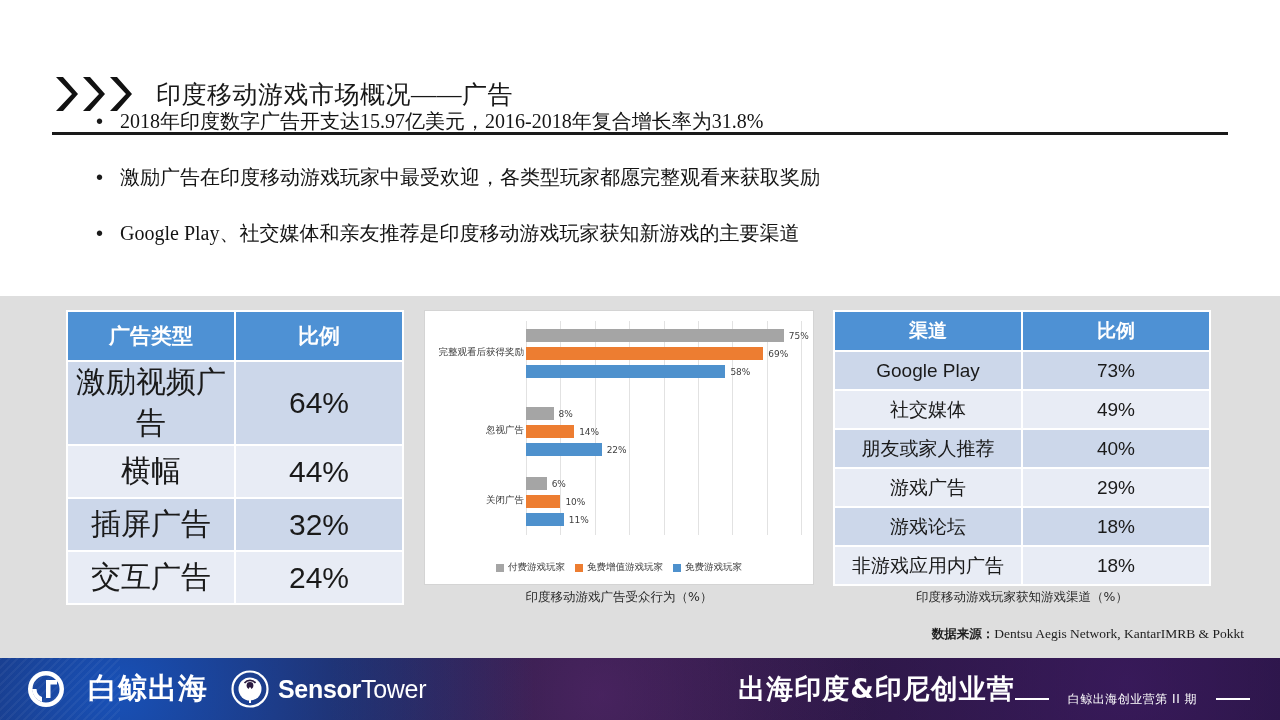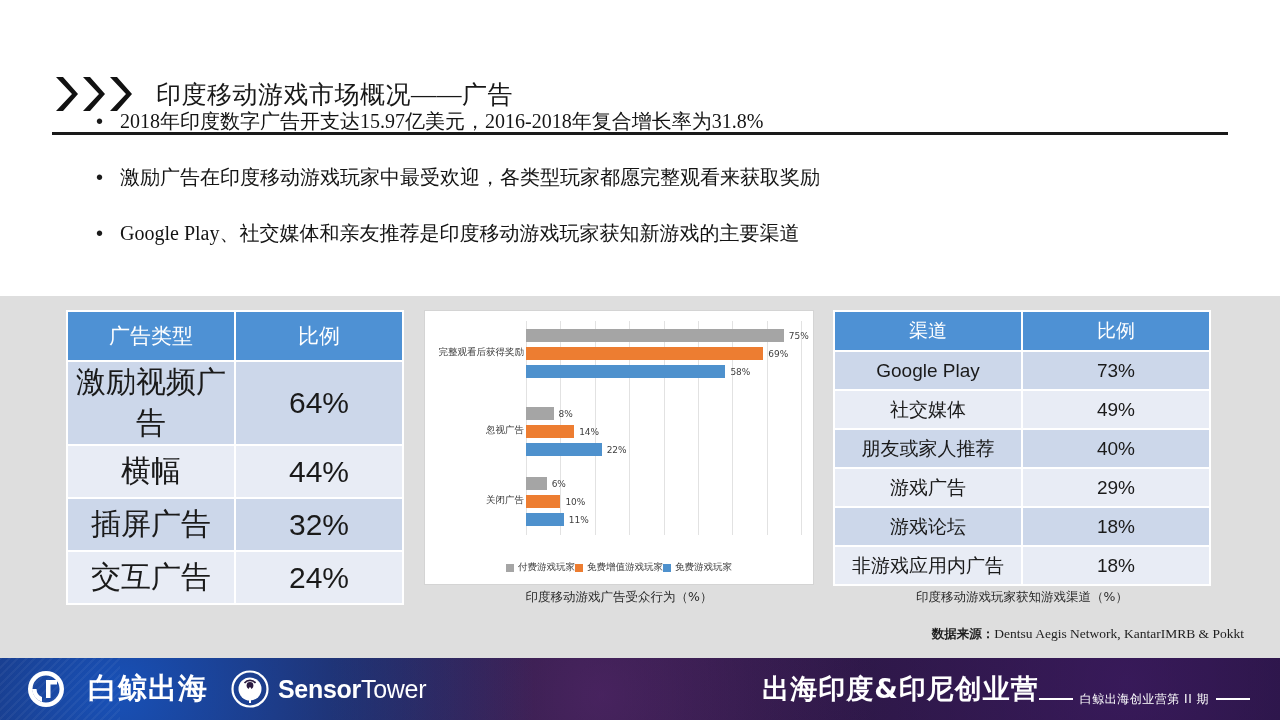--- a/index.html
+++ b/index.html
@@ -53,21 +53,21 @@
   
   .panels { position:absolute; left:0; top:306px; width:100%; height:300px; }
 
   
   .tbl {
     position:absolute; background:#ffffff;
     border-collapse:separate;
   }
   .tbl table { width:100%; border-collapse:collapse; table-layout:fixed; }
   .tbl th {
-    background:#4e91d4; color:#ffffff; font-weight:normal;
+    background:#4e91d4; color:#ffffff; font-weight:bold;
     font-size:21px; text-align:center; border:2px solid #ffffff;
   }
   .tbl td {
     text-align:center; color:#1a1a1a; border:2px solid #ffffff;
   }
   .tbl tr.odd td { background:#ccd7ea; }
   .tbl tr.even td { background:#e8ecf5; }
 
   
   #tbl-ad-types { left:66px; top:4px; width:338px; }
@@ -108,21 +108,21 @@
   .bar {
     position:absolute; left:0; top:0; height:100%;
   }
   .bar-val {
     position:absolute; top:50%; transform:translateY(-50%);
     font-size:9px; color:#404040; white-space:nowrap; padding-left:5px;
     font-family:"DejaVu Sans","Liberation Sans",sans-serif;
   }
   .legend {
     position:absolute; left:0; right:0; bottom:10px;
-    display:flex; justify-content:center; align-items:center; 
+    display:flex; justify-content:center; align-items:center; gap:10px;
   }
   .lg-item { display:flex; align-items:center; gap:4px; }
   .lg-sw { width:8px; height:8px; display:block; }
   .lg-tx {
     font-size:9.5px; color:#3a3a3a; white-space:nowrap;
     font-family:"DejaVu Sans","Liberation Sans",sans-serif;
   }
 
   
   .source {
@@ -169,21 +169,21 @@
     position:absolute; right:30px; top:0; height:100%;
     display:flex; flex-direction:row; justify-content:center; align-items:center;
   }
   .f-right .camp {
     color:#ffffff; font-size:27px; font-weight:bold; letter-spacing:1px;
     font-family:"DejaVu Sans","Liberation Sans",sans-serif; line-height:1.1;
   }
   .f-right .camp-sub {
     color:#ffffff; font-size:12px; margin-top:20px; letter-spacing:.5px;
     font-family:"DejaVu Sans","Liberation Sans",sans-serif;
-    display:flex; align-items:center; gap:7px;
+    display:flex; align-items:center; gap:19px;
   }
   .camp-sub .rule { display:block; width:34px; height:2px; background:#fff; }
 </style>
 </head>
 <body>
 
 <div class="slide">
   <div class="white-strip"></div>
   <div class="grey-band"></div>
 

